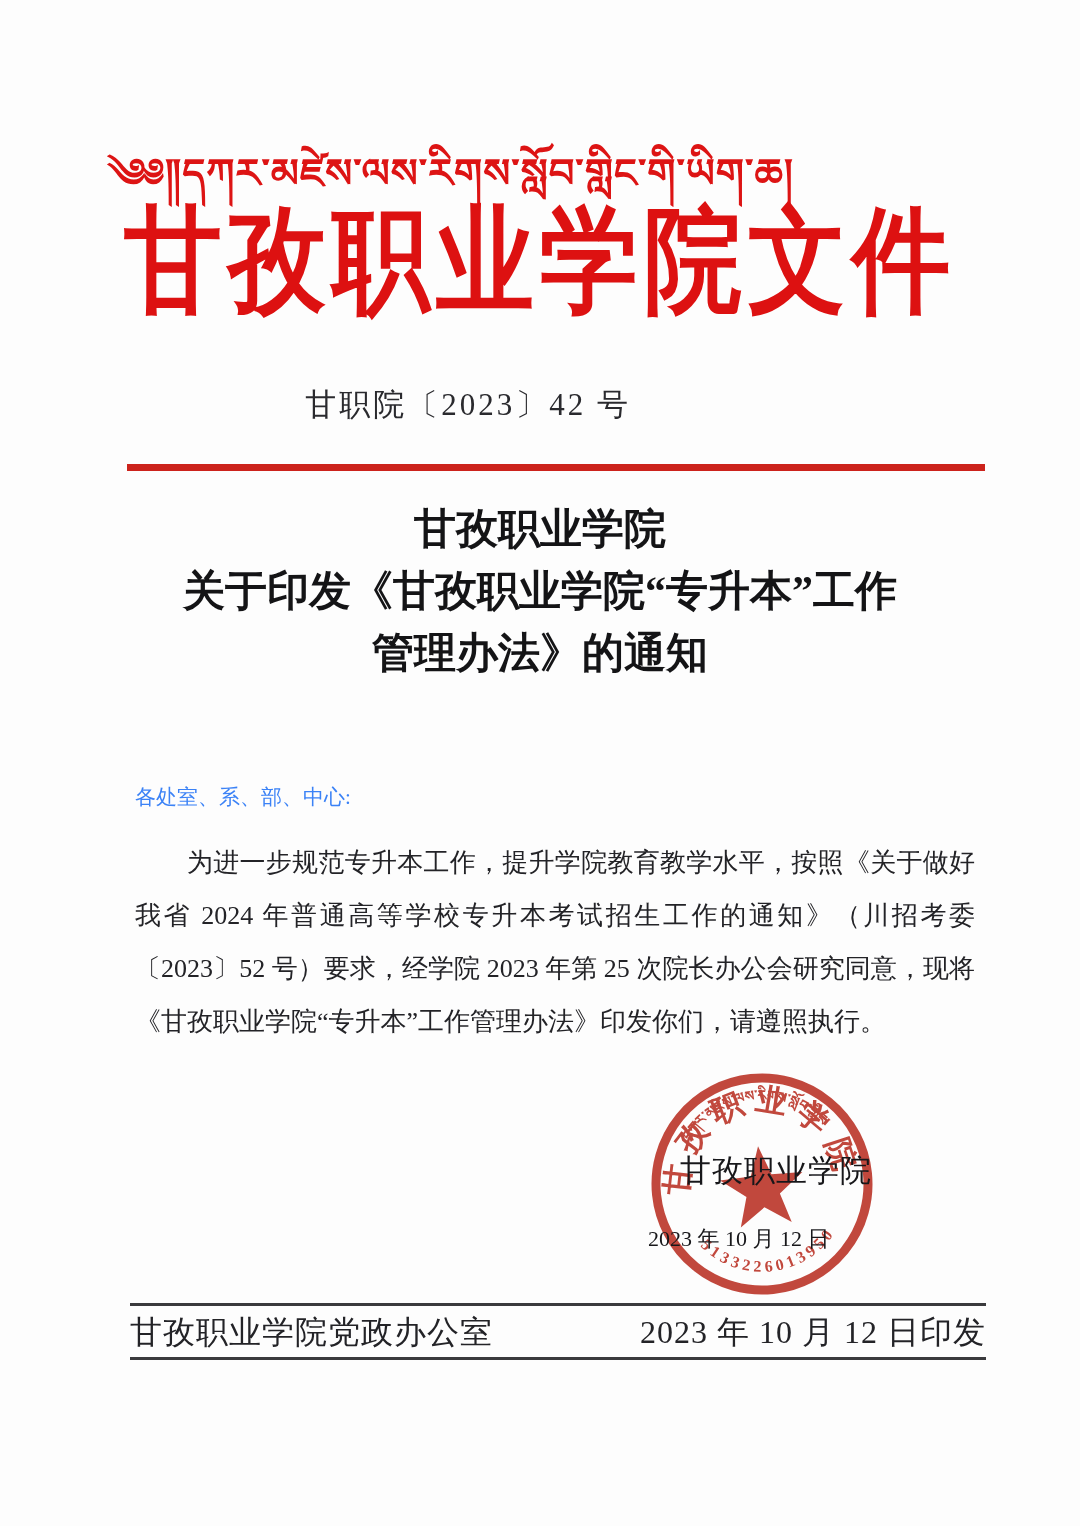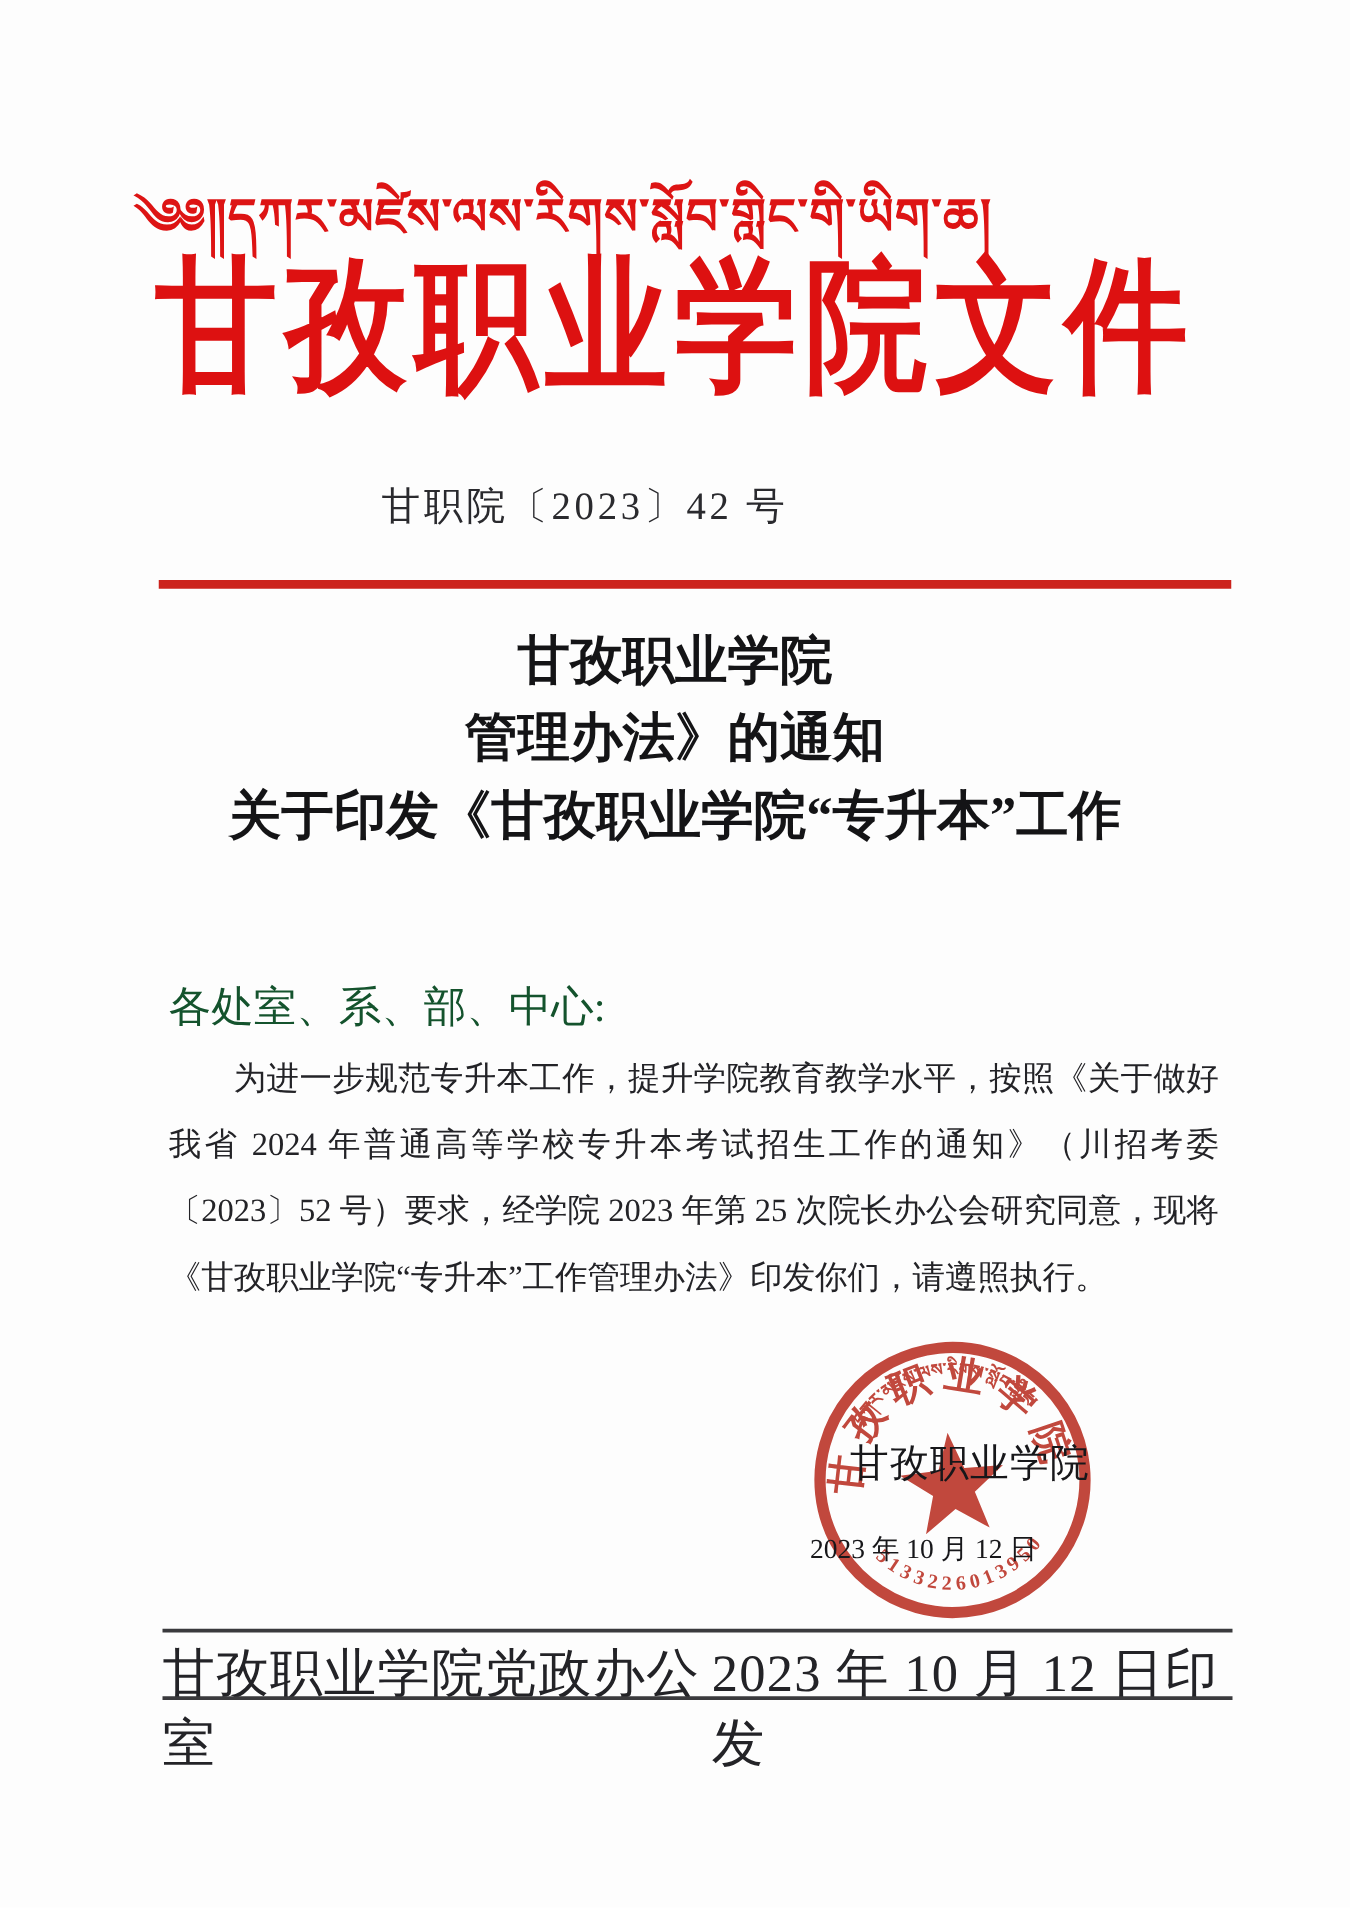--- a/index.html
+++ b/index.html
@@ -49,22 +49,22 @@
     top:498px;left:0;width:1080px;
     text-align:center;
     font-weight:bold;
     font-size:42px;
     line-height:62px;
     color:#141416;
   }
   
   .salutation{
     top:783px;left:135px;
-    font-size:34px;
-    color:#14532d;
+    font-size:21px;
+    color:#3b82f6;
   }
   .body-paragraph{
     top:836px;left:135px;width:840px;
     font-size:26px;
     line-height:53px;
     text-align:justify;
     text-indent:2em;
     color:#232327;
   }
   
@@ -87,42 +87,42 @@
     color:#17171a;
     white-space:nowrap;
     z-index:3;
   }
   
   .footer-rule-top{top:1303px;left:130px;width:856px;height:3px;background:#3a3a3d;}
   .footer-rule-bottom{top:1357px;left:130px;width:856px;height:3px;background:#3a3a3d;}
   .footer-row{
     top:1311px;left:130px;width:856px;
     display:flex;justify-content:space-between;align-items:center;
-    font-size:42px;
+    font-size:32px;
     color:#232327;
   }
   .footer-row .issuer{letter-spacing:1px;}
   .footer-row .print-note{letter-spacing:1px;}
   svg text{font-family:"Liberation Serif","DejaVu Serif",serif;}
 </style>
 </head>
 <body>
 
 <div class="abs tibetan-line">༄༅༎དཀར་མཛེས་ལས་རིགས་སློབ་གླིང་གི་ཡིག་ཆ།</div>
 
 <div class="abs masthead">甘孜职业学院文件</div>
 
 <div class="abs doc-number">甘职院〔2023〕42 号</div>
 
 <div class="abs red-rule"></div>
 
 <div class="abs title-block">
   <div>甘孜职业学院</div>
+  <div>关于印发《甘孜职业学院“专升本”工作</div>
   <div>管理办法》的通知</div>
-  <div>关于印发《甘孜职业学院“专升本”工作</div>
 </div>
 
 <div class="abs salutation">各处室、系、部、中心:</div>
 
 <div class="abs body-paragraph">为进一步规范专升本工作，提升学院教育教学水平，按照《关于做好我省 2024 年普通高等学校专升本考试招生工作的通知》（川招考委〔2023〕52 号）要求，经学院 2023 年第 25 次院长办公会研究同意，现将《甘孜职业学院“专升本”工作管理办法》印发你们，请遵照执行。</div>
 
 <div class="abs seal">
   <svg width="232" height="232" viewBox="0 0 232 232">
     <g transform="rotate(-6 116 116)">
       <circle cx="116" cy="116" r="106" fill="none" stroke="#bf3a2e" stroke-width="9"></circle>

